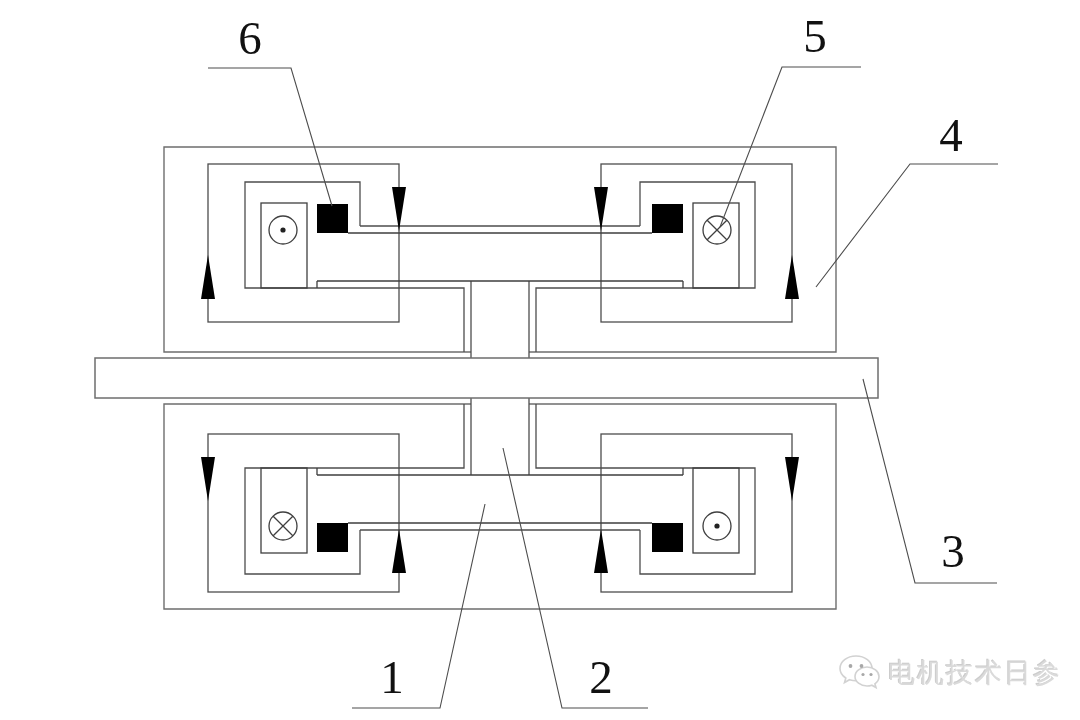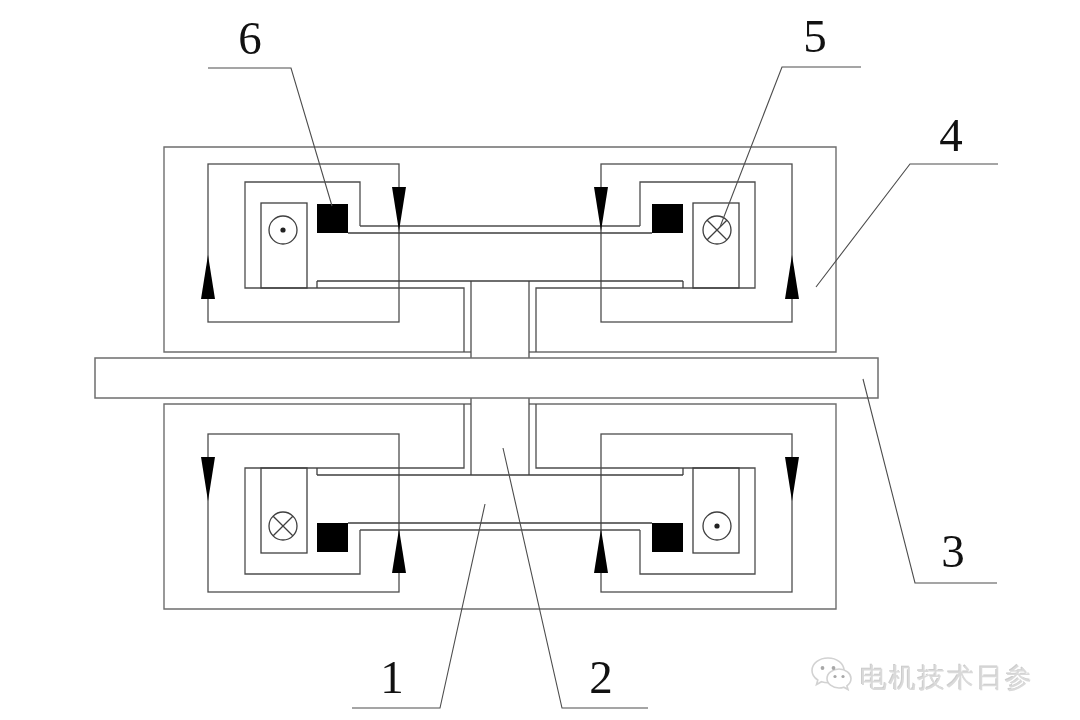--- a/index.html
+++ b/index.html
@@ -14,23 +14,23 @@
   .part-label{
     position:absolute;
     transform:translate(-50%,-50%);
     font-size:47px;
     color:#111111;
     line-height:1;
     user-select:none;
   }
   .watermark{
     position:absolute;
-    left:808px;top:650px;
+    left:836px;top:650px;
     width:236px;height:46px;
-    display:flex;align-items:flex-end;
+    display:flex;align-items:center;
     color:#d9d9d9;
   }
   .watermark .wm-text{
     font-family:"Liberation Sans","DejaVu Sans",sans-serif;
     font-size:27px;
     letter-spacing:2px;
     color:#dadada;
     text-shadow:1px 1px 0 #ffffff,-1px -1px 0 #cccccc;
     white-space:nowrap;
   }

